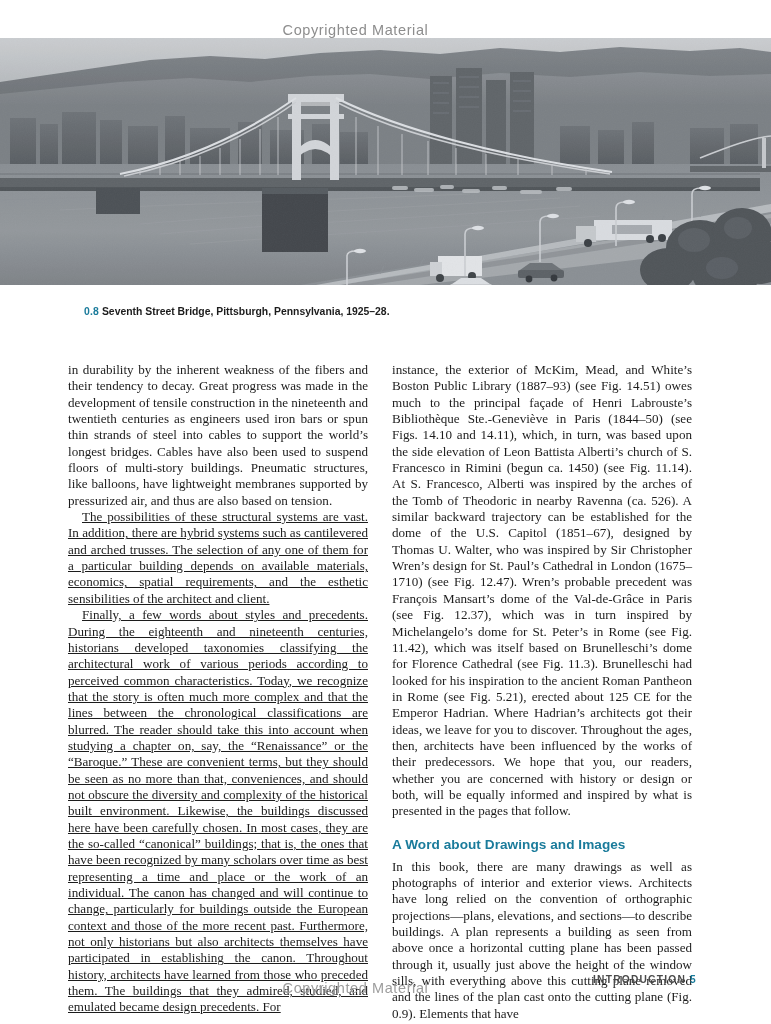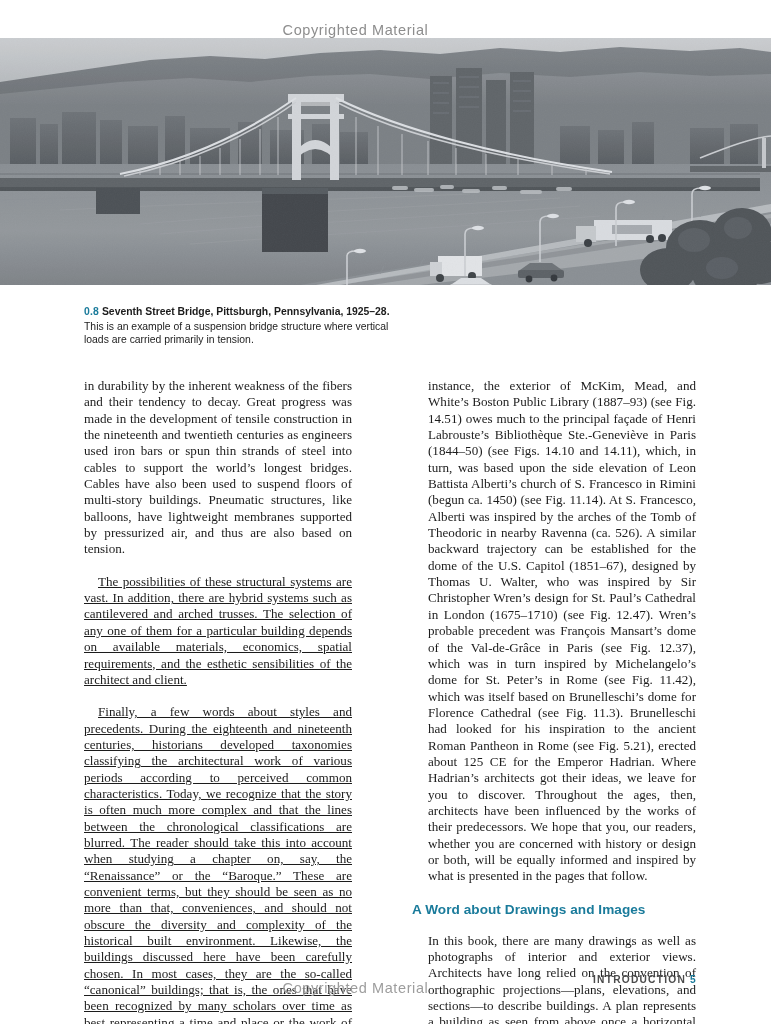--- a/index.html
+++ b/index.html
@@ -74,24 +74,24 @@
     top: 362px;
     width: 636px;
     height: 580px;
   }
   .col {
     position: absolute;
     top: 0;
     width: 300px;
   }
   .col.left  { left: 0; }
-  .col.right { left: 344px; }
+  .col.right { left: 324px; }
 
   .col p {
-    margin: 16px;
+    margin: 0;
     font-size: 13.1px;
     line-height: 16.35px;
     text-align: justify;
     text-justify: inter-word;
     hyphens: none;
     color: #1c1c1c;
   }
   .col p + p { text-indent: 14px; text-decoration: underline; }
 
   .subhead {
@@ -366,21 +366,20 @@
       <ellipse cx="722" cy="230" rx="16" ry="11"></ellipse>
     </g>
 
     <rect x="0" y="0" width="771" height="247" filter="url(#grain)" fill="none" opacity="0.5"></rect>
     <rect x="0" y="0" width="771" height="247" fill="#8b9094" opacity="0.06"></rect>
   </svg>
 </div>
 
 <div class="caption">
   <span class="figno">0.8</span><span> </span><span class="figtitle">Seventh Street Bridge, Pittsburgh, Pennsylvania, 1925–28.</span>
-  <span class="figbody">This is an example of a suspension bridge structure where vertical loads are carried primarily in tension.</span>
 </div>
 
 <div class="columns">
 
   <div class="col left">
     <p>in durability by the inherent weakness of the fibers and their tendency to decay. Great progress was made in the development of tensile construction in the nineteenth and twentieth centuries as engineers used iron bars or spun thin strands of steel into cables to support the world’s longest bridges. Cables have also been used to suspend floors of multi-story buildings. Pneumatic structures, like balloons, have lightweight membranes supported by pressurized air, and thus are also based on tension.</p>
     <p>The possibilities of these structural systems are vast. In addition, there are hybrid systems such as cantilevered and arched trusses. The selection of any one of them for a particular building depends on available materials, economics, spatial requirements, and the esthetic sensibilities of the architect and client.</p>
     <p>Finally, a few words about styles and precedents. During the eighteenth and nineteenth centuries, historians developed taxonomies classifying the architectural work of various periods according to perceived common characteristics. Today, we recognize that the story is often much more complex and that the lines between the chronological classifications are blurred. The reader should take this into account when studying a chapter on, say, the “Renaissance” or the “Baroque.” These are convenient terms, but they should be seen as no more than that, conveniences, and should not obscure the diversity and complexity of the historical built environment. Likewise, the buildings discussed here have been carefully chosen. In most cases, they are the so-called “canonical” buildings; that is, the ones that have been recognized by many scholars over time as best representing a time and place or the work of an individual. The canon has changed and will continue to change, particularly for buildings outside the European context and those of the more recent past. Furthermore, not only historians but also architects themselves have participated in establishing the canon. Throughout history, architects have learned from those who preceded them. The buildings that they admired, studied, and emulated became design precedents. For</p>
   </div>
 

